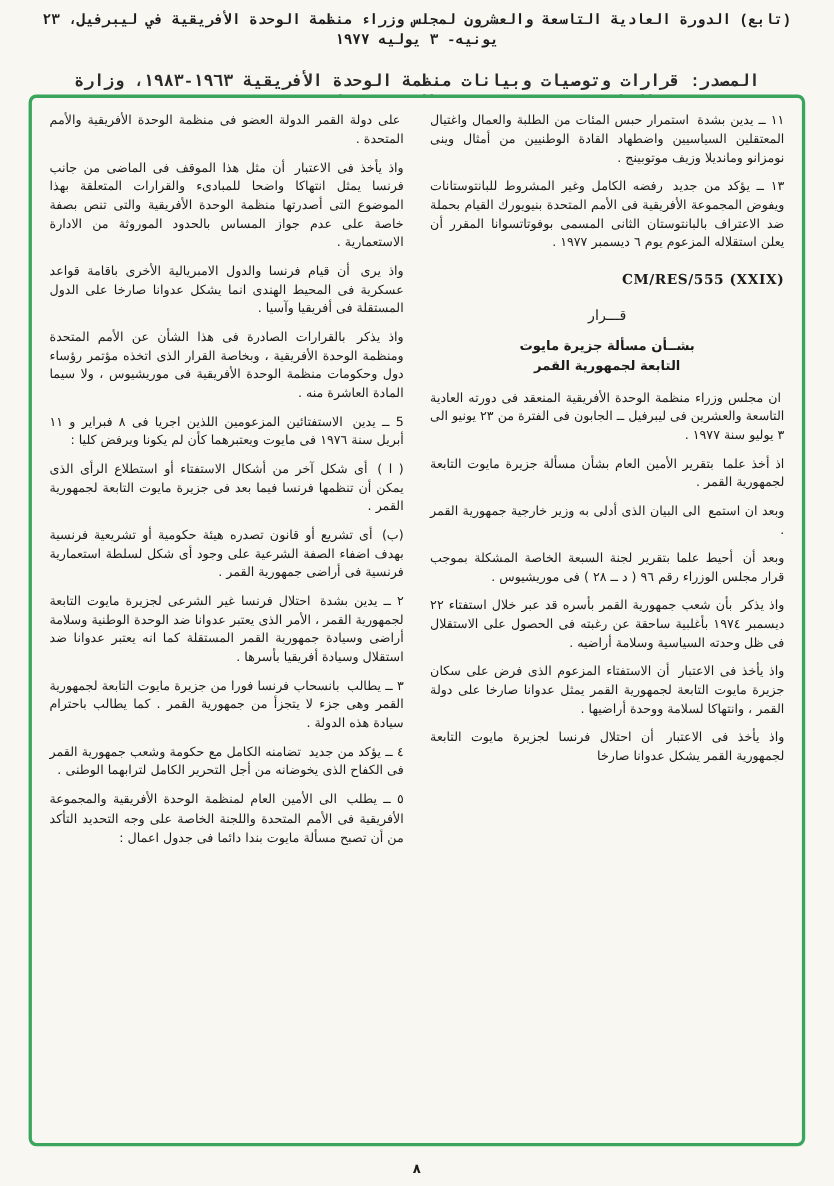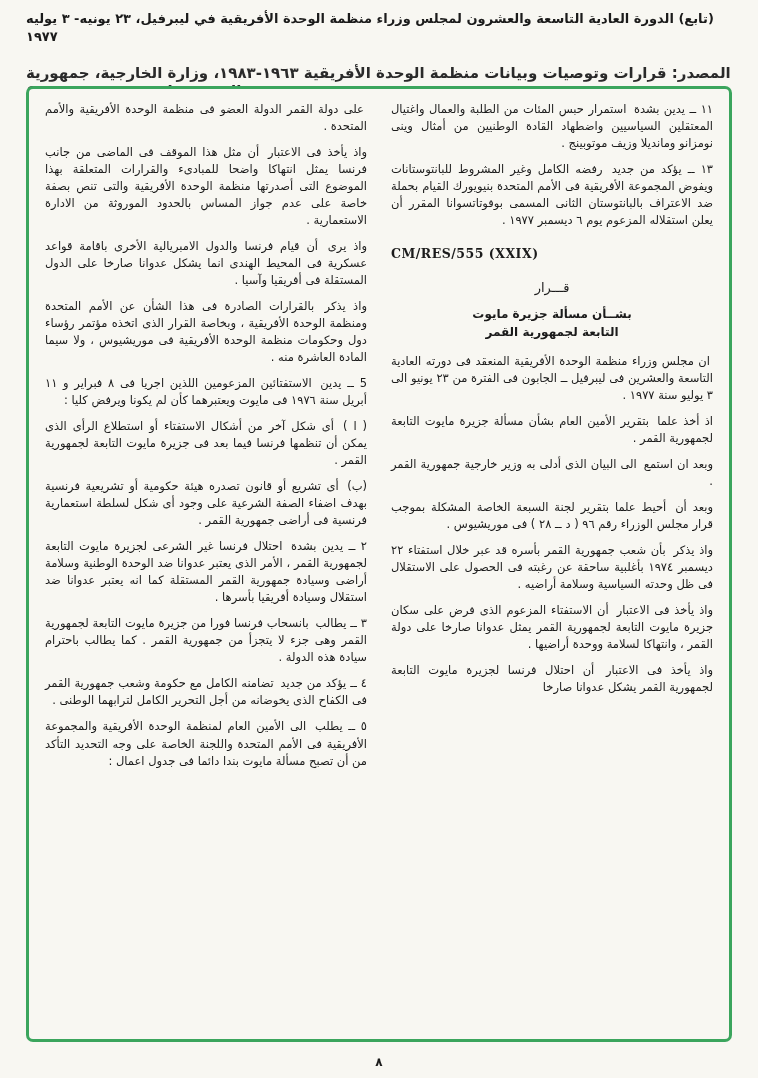--- a/index.html
+++ b/index.html
@@ -6,22 +6,23 @@
   body{
     width:758px;height:1078px;
     background:#f8f7f2;
     color:#1b1b1b;
     font-family:"DejaVu Sans", sans-serif;
     position:relative;
     overflow:hidden;
   }
   .header{
     direction:rtl;
-    text-align:left;
+    text-align:center;
     padding:10px 26px 0 26px;
+    font-family:Liberation Mono, monospace;
   }
   .header-line1{
     font-size:13px;
     font-weight:bold;
     line-height:1.4;
   }
   .header-line2{
     font-size:15px;
     font-weight:bold;
     margin-top:18px;
@@ -47,21 +48,21 @@
     flex:1;
     min-width:0;
     font-size:11.5px;
     line-height:1.48;
     text-align:justify;
   }
   .para{margin:0 0 9px 0;}
   .lead{font-weight:normal;margin-inline-end:3px;}
   .doc-ref{
     direction:ltr;
-    text-align:left;
+    text-align:right;
     font-family:"DejaVu Serif", serif;
     font-size:12.5px;
     font-weight:bold;
     letter-spacing:.5px;
     margin:16px 0 14px 0;
   }
   .res-heading{
     text-align:center;
     font-weight:normal;
     font-size:13px;

